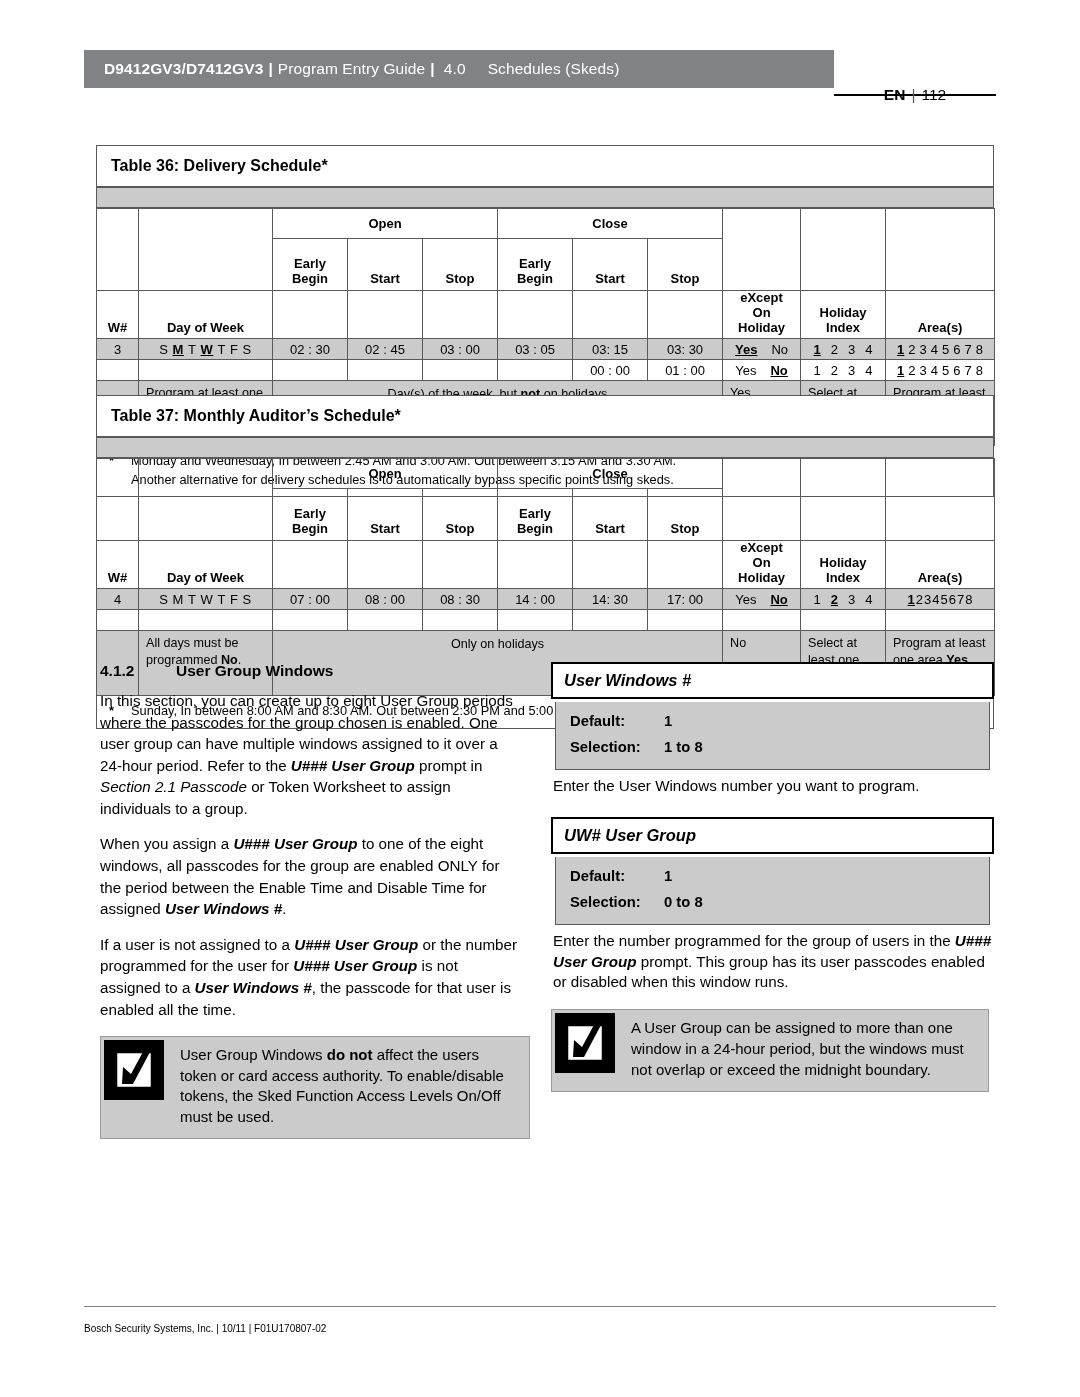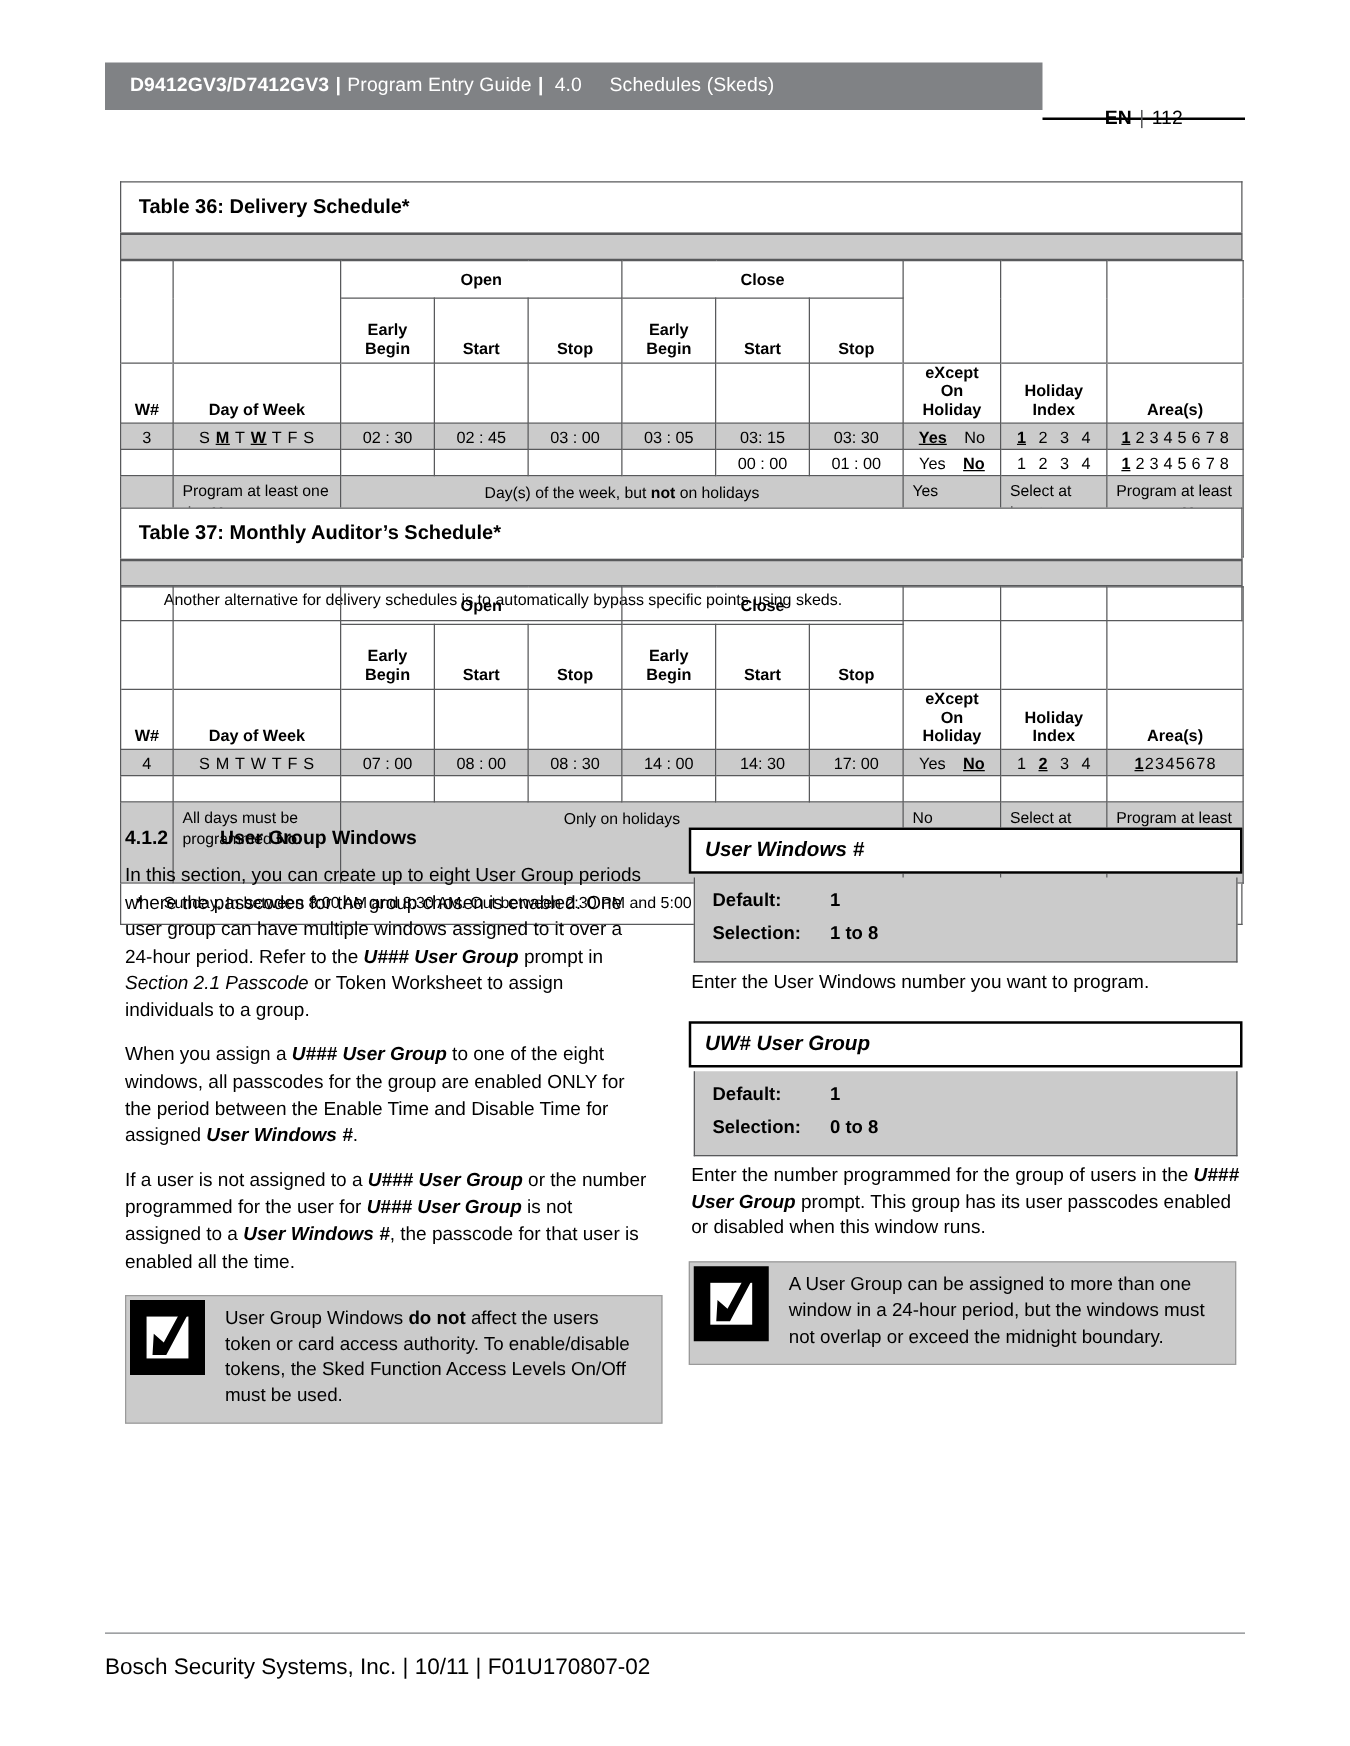--- a/index.html
+++ b/index.html
@@ -268,21 +268,21 @@
     position: absolute;
     left: 84px;
     top: 1306px;
     width: 912px;
   }
   .footer-rule {
     border-top: 1.2px solid #808285;
     width: 912px;
   }
   .footer-text {
-    font-size: 18px;
+    font-size: 10px;
     padding-top: 16px;
     white-space: nowrap;
   }
 </style>
 </head>
 <body>
 
 <div class="page">
 
   <div class="runhead">
@@ -386,21 +386,21 @@
         <td class="note">Program at least one area <b>Yes</b>.</td>
       </tr>
     </tbody>
       </table>
     <div class="foot-note">
       <div><span class="star">*</span><span class="txt">Monday and Wednesday, In between 2:45 AM and 3:00 AM. Out between 3:15 AM and 3:30 AM.</span></div>
       <div><span class="star">&nbsp;</span><span class="txt">Another alternative for delivery schedules is to automatically bypass specific points using skeds.</span></div>
     </div>
   </div>
 
-  <div class="sked-wrap" style="top:406px;">
+  <div class="sked-wrap" style="top:395px;">
     <div class="sked-title">Table 37: Monthly Auditor’s Schedule*</div>
     <div class="sked-band"></div>
     <table class="sked">
       <colgroup>
         <col style="width:42px">
           <col style="width:134px">
         <col style="width:75px">
           <col style="width:75px">
           <col style="width:75px">
         <col style="width:75px">

